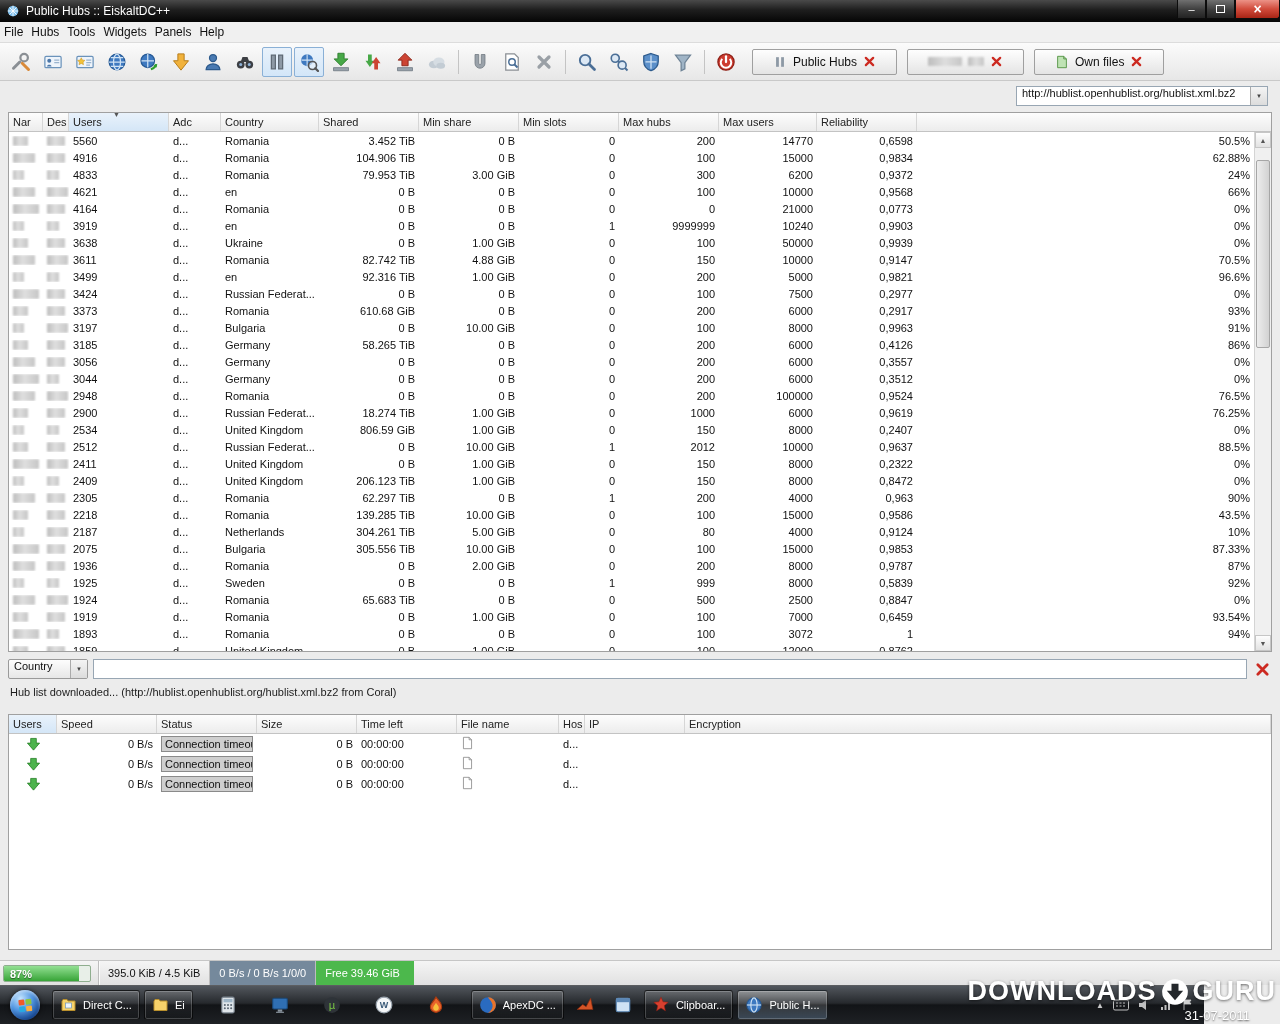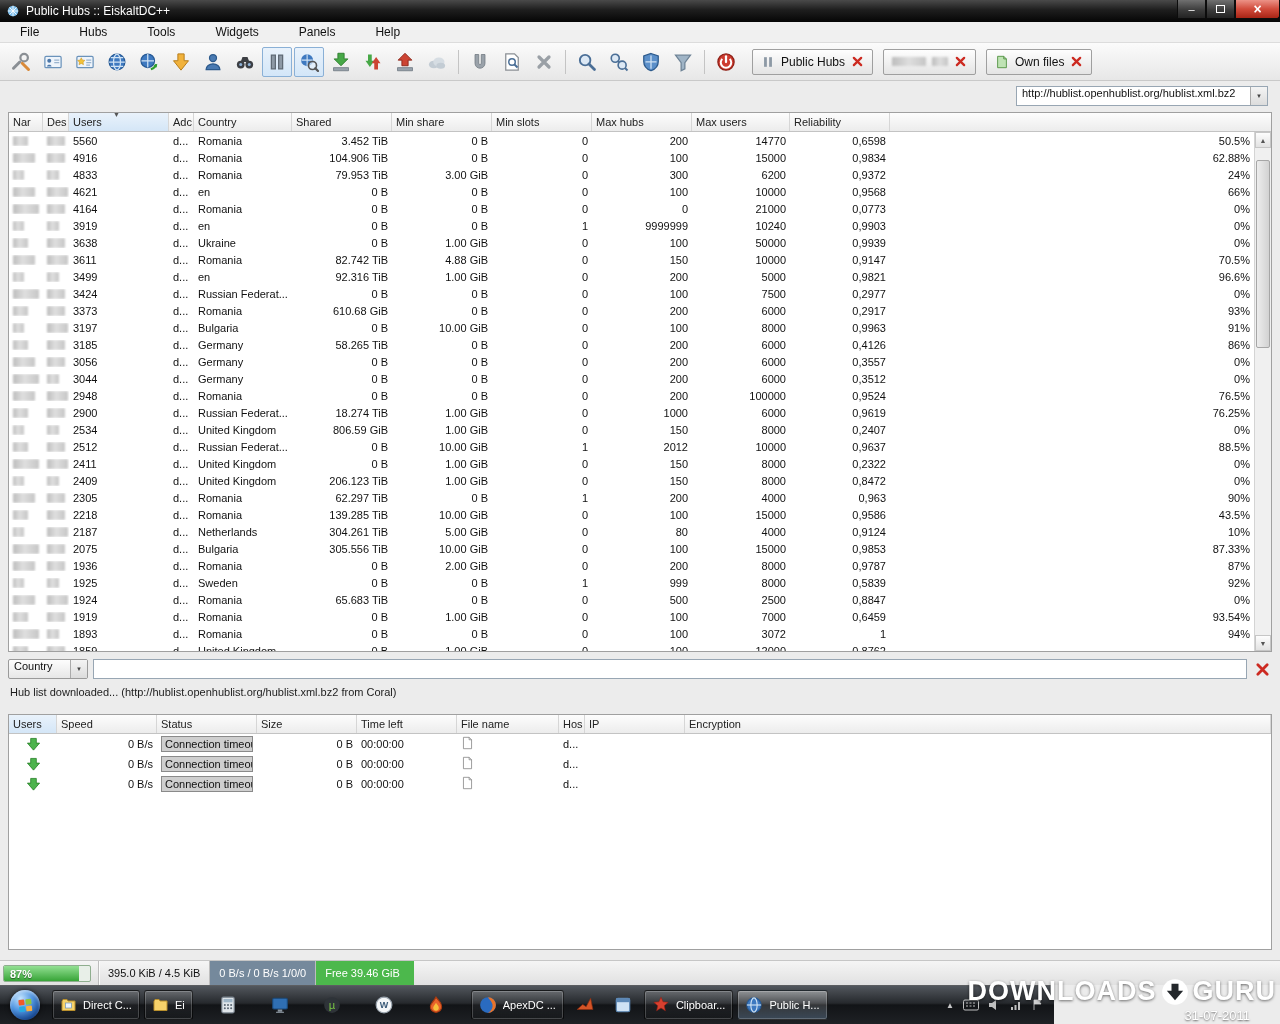--- a/index.html
+++ b/index.html
@@ -16,31 +16,31 @@
   .winbtns { margin-left:auto; display:flex; align-self:flex-start; }
   .wbtn { width:29px; height:19px; display:flex; align-items:center; justify-content:center;
     color:#fff; background:linear-gradient(#707070,#3c3c3c 55%,#232323);
     border:1px solid #0c0c0c; border-top:none; font-size:11px; }
   .wbtn .maxbox { width:9px; height:8px; border:1px solid #fff; display:block; }
   .wbtn.close { width:45px; background:linear-gradient(#ec9287,#d14b3b 50%,#a82516);
     border-bottom-right-radius:3px; font-size:14px; font-weight:bold; }
   
   .menubar { position:absolute; top:22px; left:0; width:1280px; height:21px; background:#f0f0f0;
     border-bottom:1px solid #dcdcdc; display:flex; align-items:center; font-size:12px; }
-  .menu-item { padding:2px 20px; }
+  .menu-item { padding:2px 4px; }
   
   .toolbar { position:absolute; top:43px; left:0; width:1280px; height:38px;
     background:linear-gradient(#fbfbfb,#e7e7e7); border-bottom:1px solid #c9c9c9;
     display:flex; align-items:center; padding:0 5px; }
   .tbtn { width:30px; height:30px; min-width:30px; display:flex; align-items:center; justify-content:center;
     border-radius:2px; margin:0 1px; border:1px solid transparent; }
   .tbtn.pressed { background:linear-gradient(#e9f2fb,#d3e6f8); border:1px solid #8ab0d6; }
   .tsep { width:1px; height:24px; background:#c4c4c4; margin:0 5px; }
   .tab-btn { display:flex; align-items:center; gap:6px; border:1px solid #9f9f9f;
-    background:linear-gradient(#fefefe,#e4e4e4); border-radius:2px; padding:4px 8px;
+    background:linear-gradient(#fefefe,#e4e4e4); border-radius:2px; padding:4px 20px;
     font-size:12px; margin-left:10px; white-space:nowrap; height:26px; }
   .tab-blob { width:34px; height:9px; background:linear-gradient(90deg,#bdbdbd,#dedede 50%,#c6c6c6);
     filter:blur(1px); border-radius:1px; }
   
   .workspace { position:absolute; top:81px; left:0; width:1280px; height:879px; background:#ececec; }
   .urlrow { position:absolute; top:5px; right:12px; height:22px; display:flex; }
   .combo { background:#fff; border:1px solid #98a6b3; height:20px; display:flex; 
     font-size:11px; }
   .combo .ctext { padding:0 5px; white-space:nowrap; overflow:hidden; flex:1; }
   .combo .arrowbox { width:17px; height:100%; border-left:1px solid #aaa;
@@ -49,21 +49,21 @@
   .combo.url { width:252px; }
   
   .hubtable { position:absolute; left:8px; right:8px; top:31px; height:540px; background:#fff;
     border:1px solid #a0a0a0; }
   .thead { display:flex; height:19px; background:linear-gradient(#fdfdfd,#ececec);
     border-bottom:1px solid #c3c3c3; font-size:11px; color:#222; }
   .th { padding:3px 4px 0 4px; border-right:1px solid #d6d6d6; white-space:nowrap; overflow:hidden;
     position:relative; }
   .th.sorted { background:linear-gradient(#e9f2fb,#d4e6f7); }
   .sortmark { position:absolute; top:-2px; left:44px; font-size:7px; color:#555; }
-  .c-nar{width:34px} .c-des{width:26px} .c-users{width:100px} .c-adc{width:25px}
+  .c-nar{width:34px} .c-des{width:26px} .c-users{width:100px} .c-adc{width:52px}
   .c-country{width:98px} .c-shared{width:100px} .c-minshare{width:100px} .c-minslots{width:100px}
   .c-maxhubs{width:100px} .c-maxusers{width:98px} .c-rel{width:100px} .c-rating{flex:1}
   .tbody { position:absolute; top:19px; left:0; right:17px; bottom:0; overflow:hidden; }
   .row { display:flex; height:17px; align-items:center; font-size:11px; }
   .cell { padding:0 4px; white-space:nowrap; overflow:hidden; }
   .num { text-align:right; }
   .blob { height:10px; background:linear-gradient(90deg,#bdbdbd,#dfdfdf 45%,#c6c6c6);
     filter:blur(1.1px); border-radius:1px; }
   .tbody .row .b-nar{width:15px} .tbody .row .b-des{width:18px}
   .tbody .row:nth-of-type(2n) .b-nar{width:22px}
@@ -107,21 +107,21 @@
     border:1px solid #8fae8f; border-radius:2px; position:relative; overflow:hidden; }
   .progress .fill { height:100%; background:linear-gradient(#93e093,#37a437); width:87%; }
   .progress .plabel { position:absolute; left:6px; top:2px; color:#fff; font-weight:bold;
     text-shadow:0 1px 1px rgba(0,0,0,.45); }
   .hash { flex:1; color:#1d1d1d; white-space:nowrap; overflow:hidden; }
   .pane { border-left:1px solid #bdbdbd; box-shadow:inset 1px 0 0 #fbfbfb; padding:5px 9px;
     white-space:nowrap; height:25px; display:flex; align-items:center; }
   .pane.rates { background:#75899c; color:#fff; box-shadow:none; }
   .pane.free { background:#4cb84c; color:#fff; box-shadow:none; padding-right:14px; }
   
-  .taskbar { position:absolute; top:985px; left:0; width:1054px; height:39px;
+  .taskbar { position:absolute; top:985px; left:0; width:1204px; height:39px;
     background:linear-gradient(#52575d,#26292d 45%,#121417 50%,#1e2125);
     border-top:1px solid rgba(255,255,255,.28); display:flex; align-items:center; }
   .orb { width:50px; height:39px; display:flex; align-items:center; justify-content:center; }
   .orb-sphere { width:30px; height:30px; border-radius:50%;
     background:radial-gradient(circle at 35% 28%, #c2e4ff, #4f94e0 42%, #123f86 78%, #0a2a5e);
     display:flex; align-items:center; justify-content:center;
     box-shadow:inset 0 2px 3px rgba(255,255,255,.5), 0 0 5px rgba(0,0,0,.65); }
   .tapp { height:30px; margin:0 2px; border-radius:3px; display:flex; align-items:center; gap:6px;
     padding:0 7px; color:#fff; font-size:11px;
     background:linear-gradient(rgba(255,255,255,.18),rgba(255,255,255,.05) 50%,rgba(0,0,0,.15));

